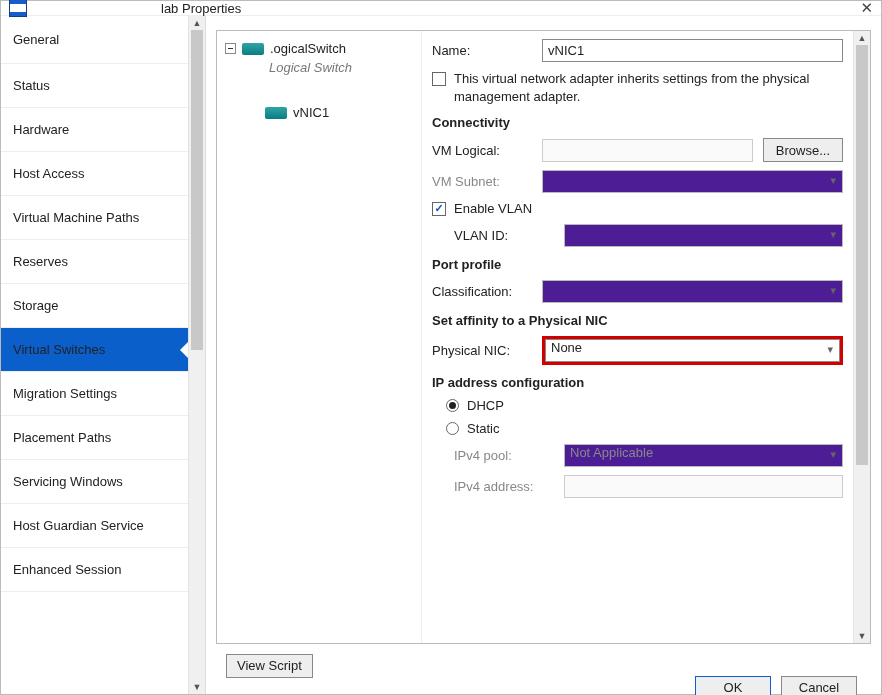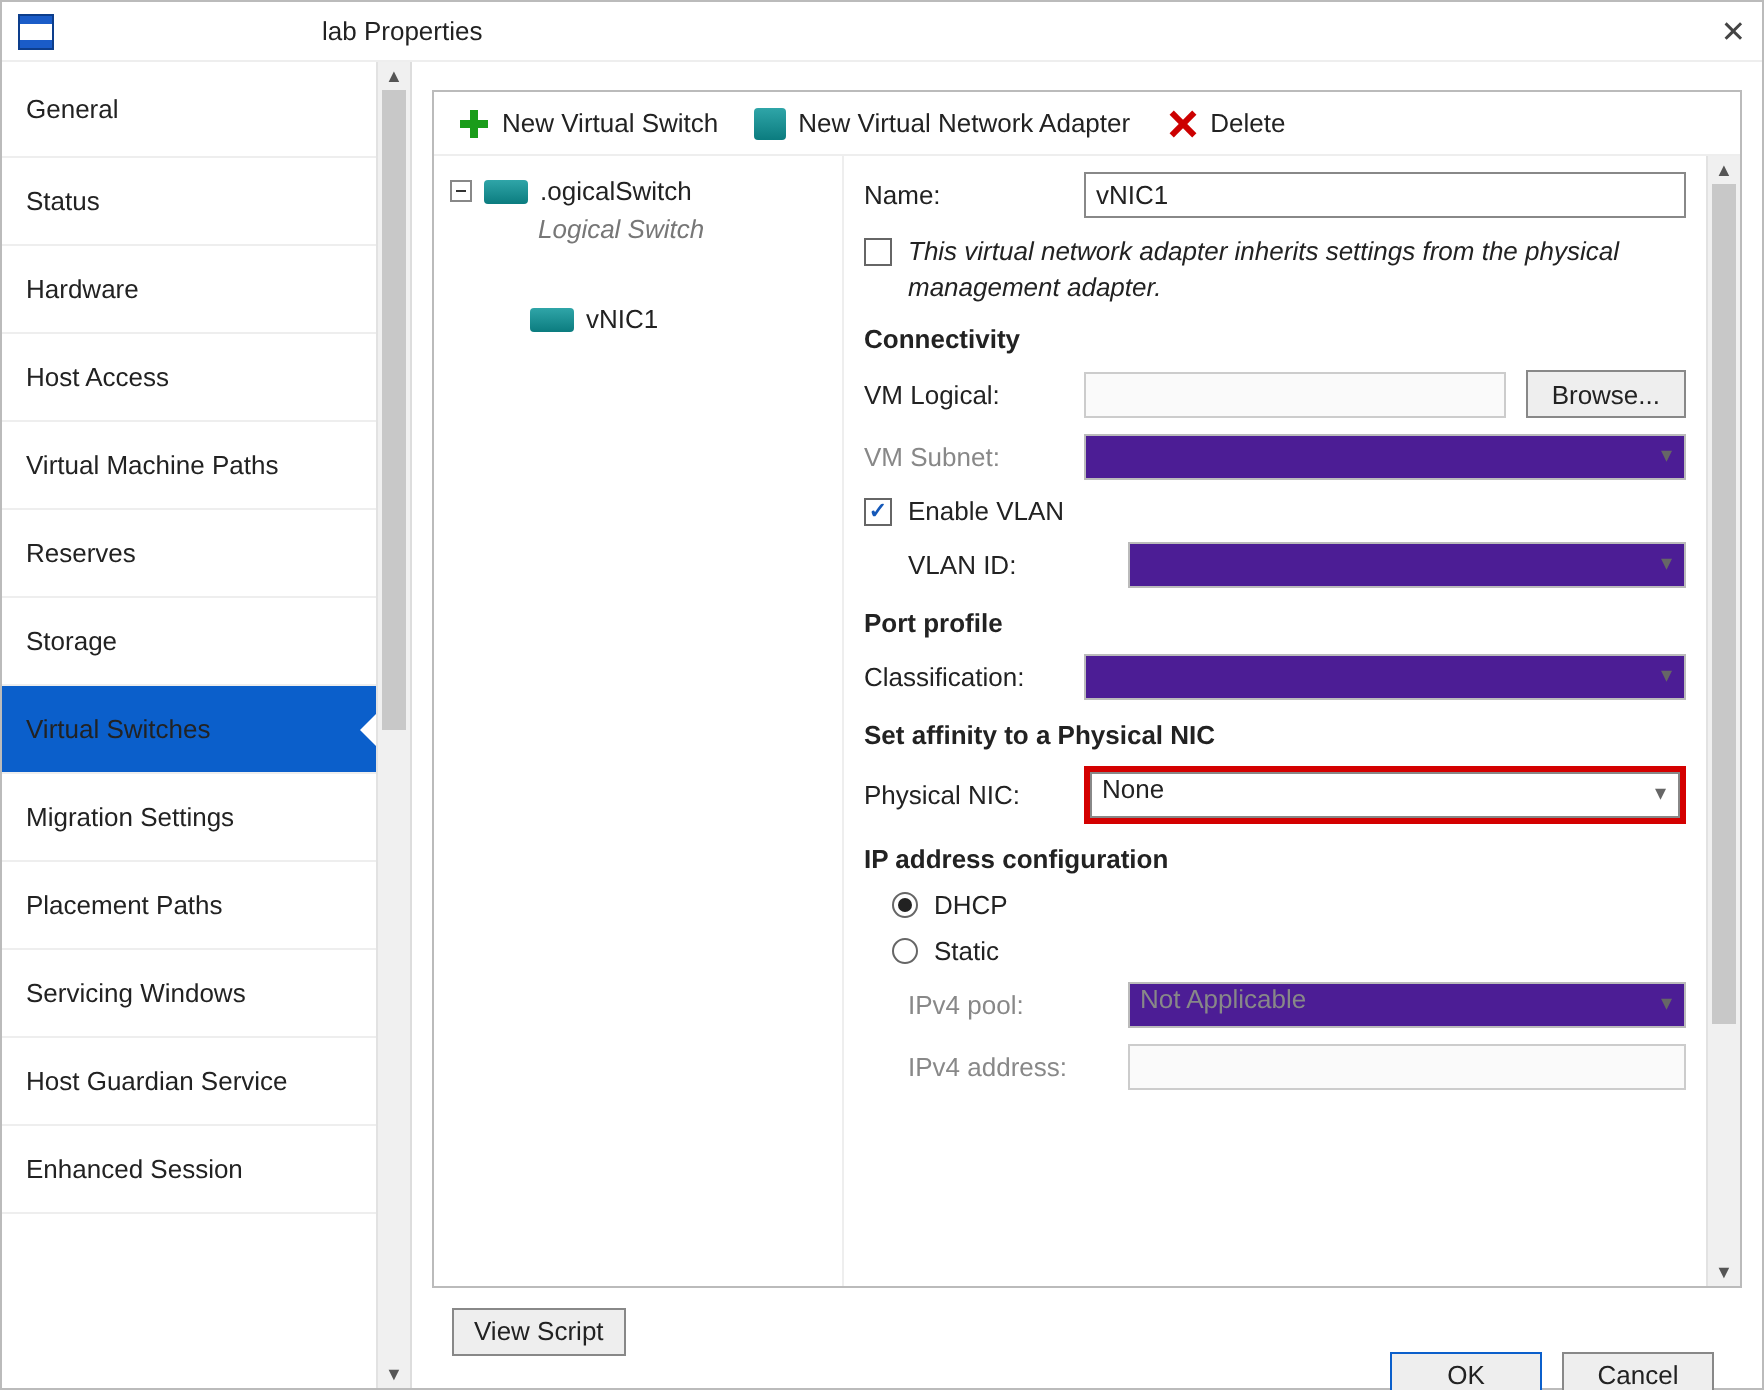--- a/index.html
+++ b/index.html
@@ -1,21 +1,21 @@
 <!DOCTYPE html>
 <html><head>
 <meta charset="utf-8">
 <style>
 * { box-sizing: border-box; margin: 0; padding: 0; font-family: "Segoe UI", Tahoma, sans-serif; font-size: 13px; color: #222; }
 html, body { width: 882px; height: 695px; overflow: hidden; background: #fff; }
 
 .window { width: 882px; height: 695px; border: 1px solid #bbb; display: flex; flex-direction: column; background: #fff; }
 
 
-.titlebar { height: 30px; display: flex; align-items: center; padding: 0 8px; border-bottom: 1px solid #eee; position: relative; }
+.titlebar { height: 15px; display: flex; align-items: center; padding: 0 8px; border-bottom: 1px solid #eee; position: relative; }
 .titlebar .app-icon { width: 18px; height: 18px; background:#1a5cc8; border:1px solid #0d3e8c; display:flex; align-items:center; justify-content:center; margin-right: 8px; }
 .titlebar .app-icon .inner { width:8px; height:8px; background:#fff; }
 .titlebar .title-text { position:absolute; left:160px; }
 .titlebar .close { margin-left:auto; font-size:15px; color:#444; cursor:pointer; }
 
 
 .body { flex:1; display:flex; min-height:0; }
 
 
 .sidebar-wrap   { width: 205px; border-right:1px solid #ddd; display:flex; }
@@ -78,21 +78,21 @@
 .combo.white { background:#fff; color:#222; border-color:#888;}
 .btn { height:24px; border:1px solid #888; background:#eee; padding:0 12px; margin-left:10px; cursor:pointer; }
 .checkbox { width:14px; height:14px; border:1px solid #666; margin-right:8px; display:inline-flex; align-items:center; justify-content:center; font-size:11px; cursor:pointer; }
 .checkbox.checked::after { content:"✓"; color:#1558b8; font-weight:bold; }
 .radio { width:13px; height:13px; border:1px solid #666; border-radius:50%; margin-right:8px; display:inline-flex; align-items:center; justify-content:center; cursor:pointer;}
 .radio.checked::after { content:""; width:7px; height:7px; background:#222; border-radius:50%; }
 
 .section-title { font-weight:600; margin:10px 0 8px 0; }
 .inherit-row { display:flex; align-items:flex-start; margin-bottom:10px; }
 .inherit-row .checkbox { margin-top:2px; }
-.inherit-row .txt { flex:1; line-height:1.35;font-style:italic; }
+.inherit-row .txt { flex:1; line-height:1.35; }
 
 .highlight-box { border:3px solid #d40000; padding:0; }
 .highlight-box .combo { border:1px solid #888; }
 
 
 .bottombar { height:44px; display:flex; align-items:center; padding:0 14px 0 10px; }
 .bottombar .left { }
 .bottombar .right { margin-left:auto; display:flex; gap:10px;margin-top:44px; }
 .winbtn { width:76px; height:24px; border:1px solid #888; background:#eee; cursor:pointer; text-align:center; line-height:22px; }
 .winbtn.primary { border:1px solid #0b5fcb; }
@@ -160,34 +160,20 @@
       <div class="sidebar-scroll">
         <div class="arrow up">▲</div>
         <div class="thumb"></div>
         <div class="arrow down">▼</div>
       </div>
     </div>
 
     <div class="main">
       <div class="content-box">
 
-        <div class="toolbar">
-          <div class="tb-btn">
-            <span class="tb-icon ico-plus"></span>
-            <span>New Virtual Switch</span>
-          </div>
-          <div class="tb-btn">
-            <span class="tb-icon ico-nic"></span>
-            <span>New Virtual Network Adapter</span>
-          </div>
-          <div class="tb-btn">
-            <span class="tb-icon ico-x"></span>
-            <span>Delete</span>
-          </div>
-        </div>
 
         <div class="inner">
 
           <div class="tree">
             <div class="tree-row">
               <span class="boxminus"></span>
               <span class="ico-nic2"></span>
               <span>.ogicalSwitch</span>
             </div>
             <div class="tree-sub">Logical Switch</div>

